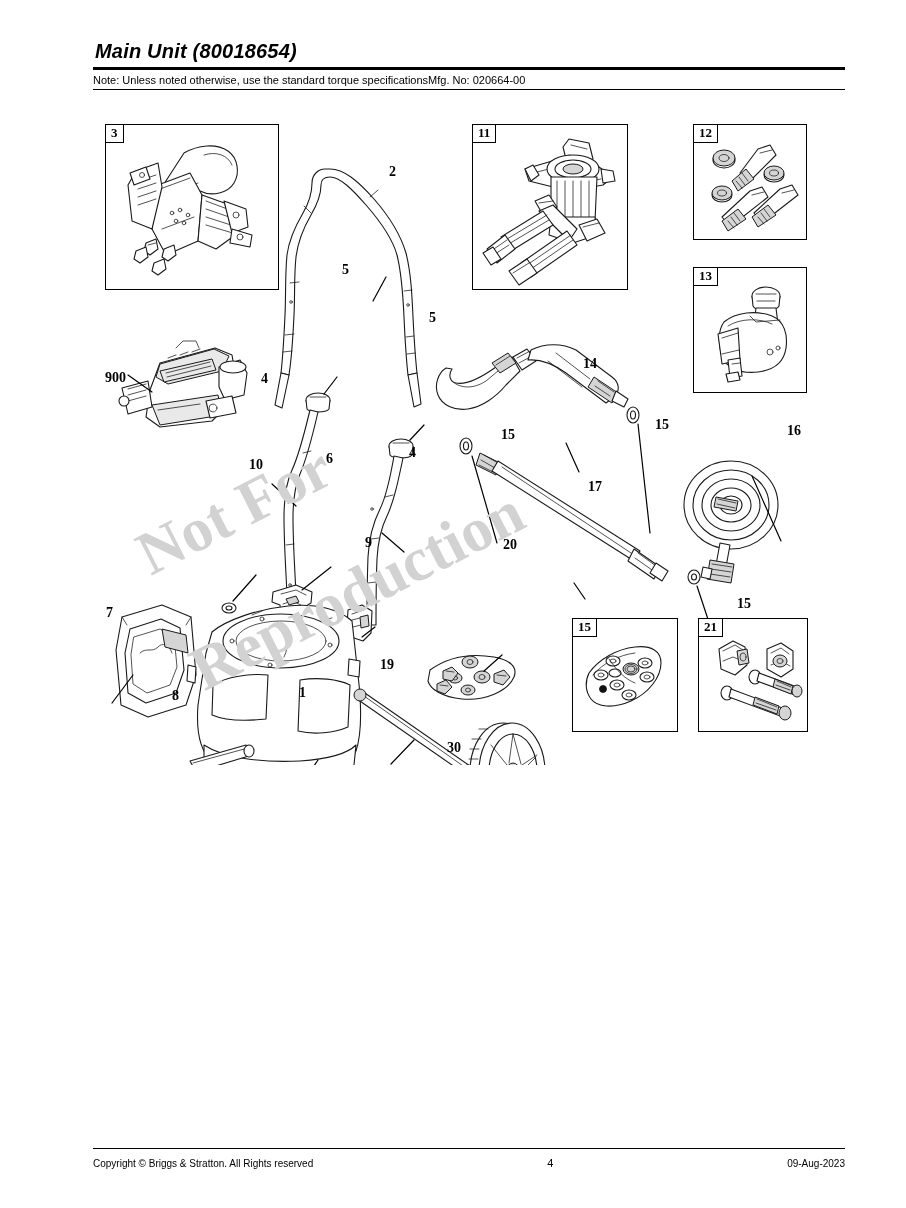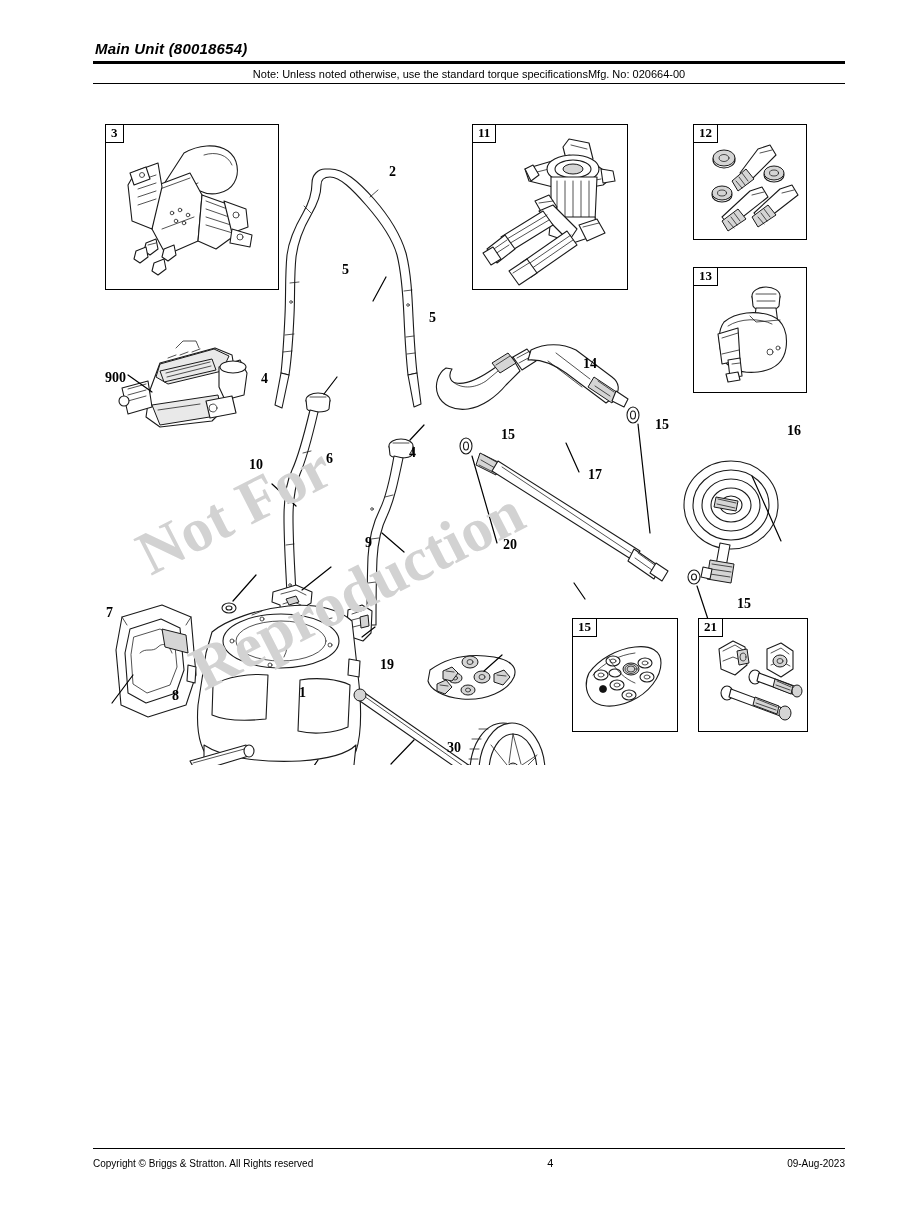--- a/index.html
+++ b/index.html
@@ -6,26 +6,26 @@
   body{
     width:906px;height:1208px;position:relative;overflow:hidden;
     font-family:"Liberation Sans","DejaVu Sans",sans-serif;
     color:#000;
   }
   .page{position:absolute;inset:0;}
 
   
   .header{position:absolute;left:93px;top:40px;width:752px;}
   .title{
-    font-size:15px;font-weight:bold;font-style:italic;letter-spacing:.2px;
+    font-size:20px;font-weight:bold;font-style:italic;letter-spacing:.2px;
     margin:0 0 4px 0;padding-left:2px;
   }
   .rule-thick{height:3px;background:#000;width:100%;}
   .noterow{
-    display:flex;justify-content:center;align-items:baseline;
+    display:flex;justify-content:flex-start;align-items:baseline;
     font-size:11px;padding-top:4px;
   }
   .rule-thin{height:1px;background:#000;width:100%;margin-top:3px;}
 
   
   .footer{position:absolute;left:93px;top:1145px;width:752px;}
   .footrow{
     display:flex;justify-content:space-between;align-items:flex-end;
     font-size:10px;padding-top:8px;
   }
@@ -340,21 +340,21 @@
     <div class="lbl" style="left:409px;top:446px">4</div>
     <div class="lbl" style="left:249px;top:458px">10</div>
     <div class="lbl" style="left:326px;top:452px">6</div>
     <div class="lbl" style="left:365px;top:536px">9</div>
     <div class="lbl" style="left:106px;top:606px">7</div>
     <div class="lbl" style="left:172px;top:689px">8</div>
     <div class="lbl" style="left:299px;top:686px">1</div>
     <div class="lbl" style="left:583px;top:357px">14</div>
     <div class="lbl" style="left:655px;top:418px">15</div>
     <div class="lbl" style="left:501px;top:428px">15</div>
-    <div class="lbl" style="left:588px;top:468px">17</div>
+    <div class="lbl" style="left:588px;top:480px">17</div>
     <div class="lbl" style="left:787px;top:424px">16</div>
     <div class="lbl" style="left:737px;top:597px">15</div>
     <div class="lbl" style="left:503px;top:538px">20</div>
     <div class="lbl" style="left:380px;top:658px">19</div>
     <div class="lbl" style="left:447px;top:741px">30</div>
   </div>
 
   <div class="inset" style="left:105px;top:124px;width:172px;height:164px">
     <div class="tag">3</div>
     <div class="art">

